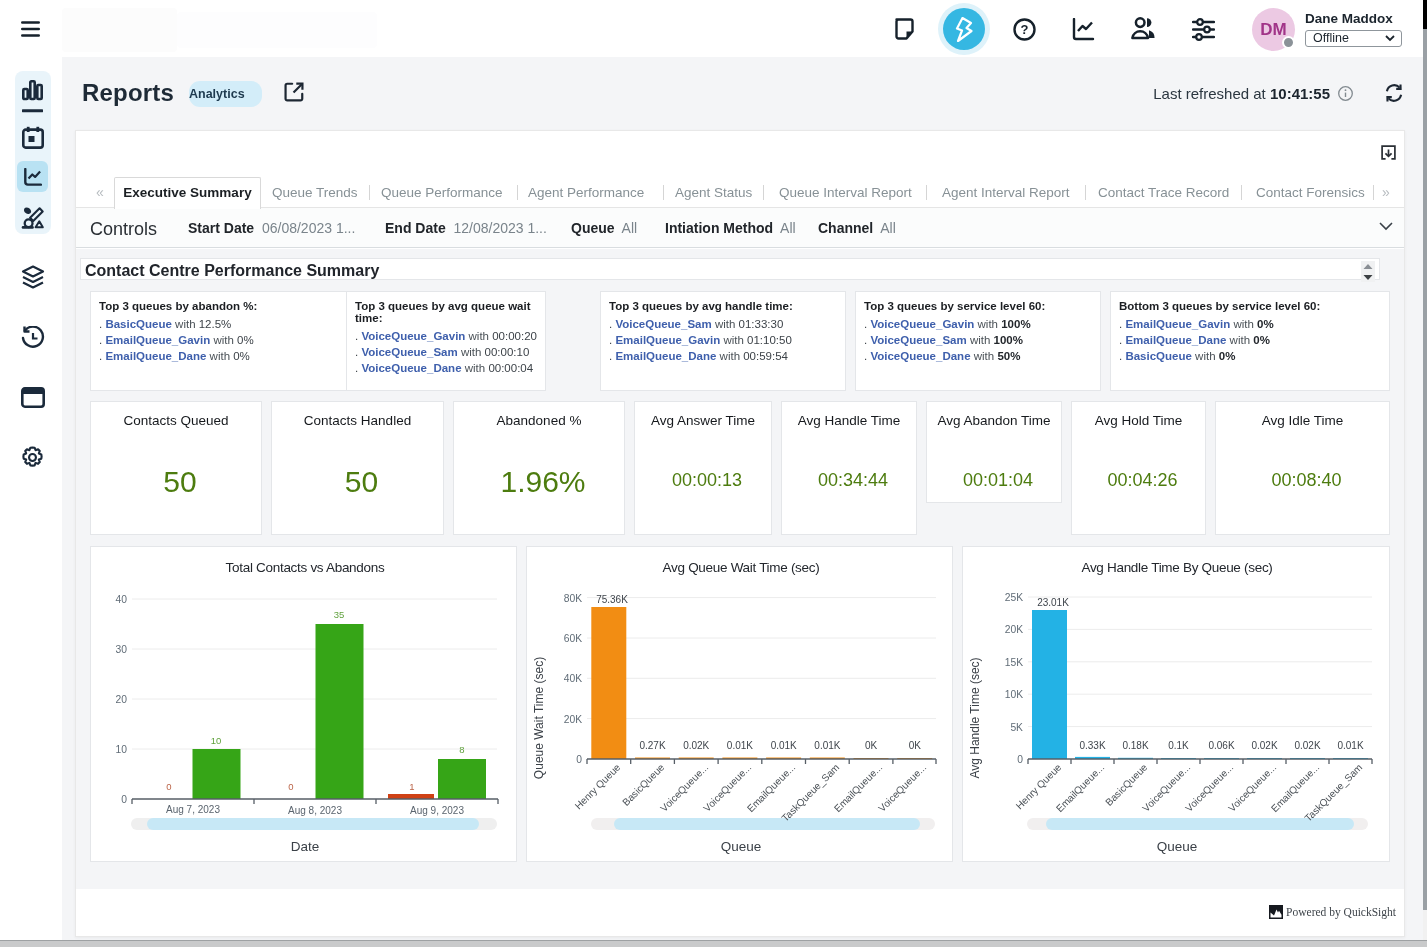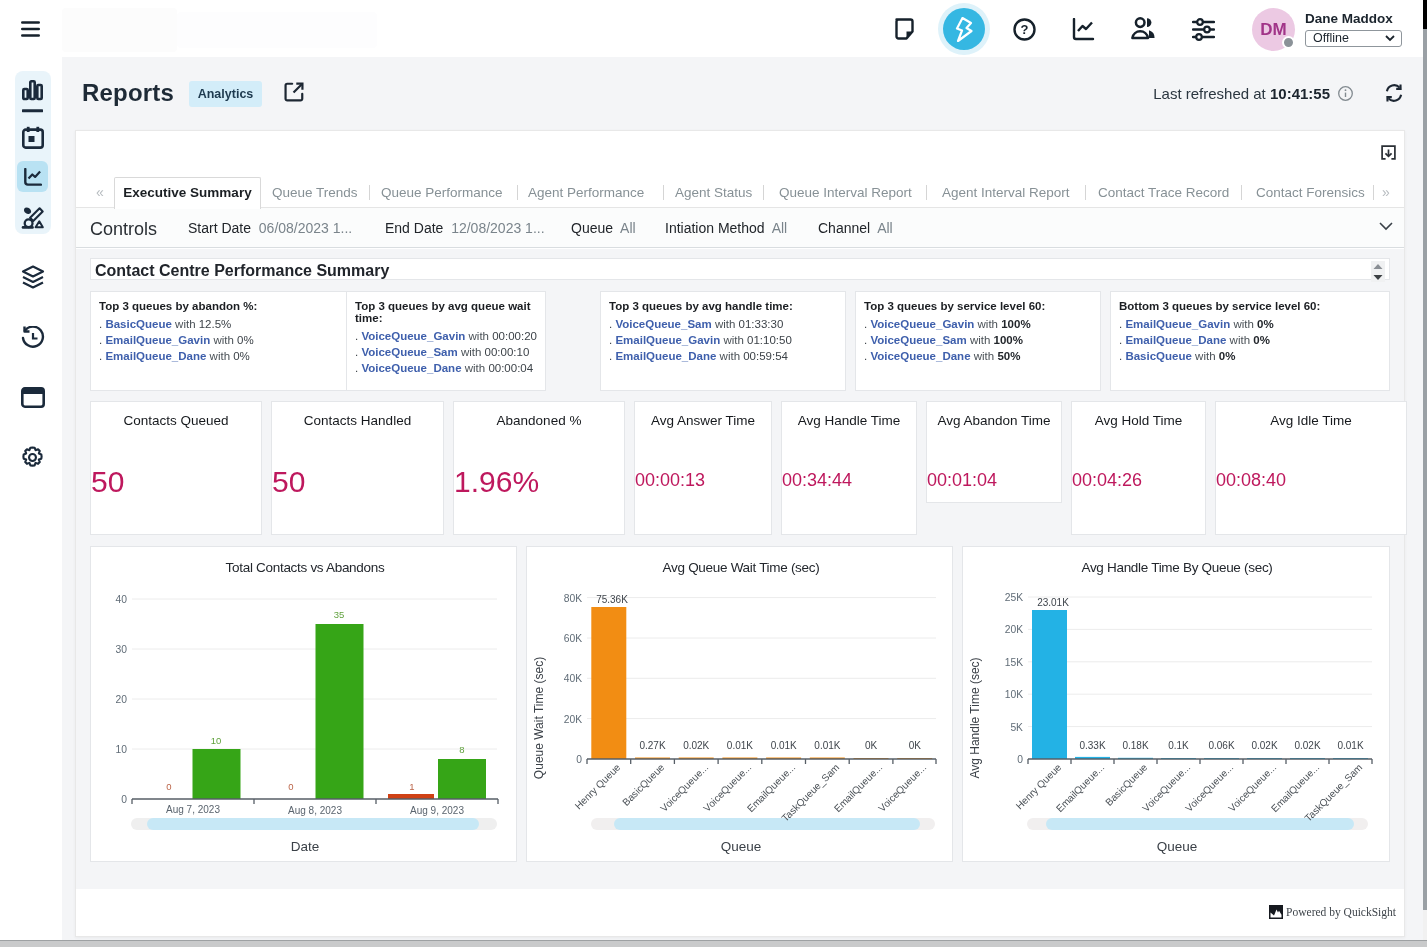--- a/index.html
+++ b/index.html
@@ -13,53 +13,53 @@
 #logo-ph2 { position:absolute; left:177px; top:12px; width:200px; height:36px; background:#fdfdfe; border-radius:4px; }
 
 
 #sidebar { position:absolute; left:0; top:57px; width:62px; height:883px; background:#fff; }
 #sbgroup { position:absolute; left:15px; top:14px; width:36px; height:163px; background:#e9f4fa; border-radius:8px; }
 #sbactive { position:absolute; left:17px; top:104px; width:31px; height:31px; background:#b9e2f3; border-radius:6px; }
 
 
 #pagehead { position:absolute; left:62px; top:57px; right:6px; height:73px; background:#f4f5f7; }
 #rpt { position:absolute; left:82px; top:79px; font-size:24px; font-weight:700; color:#1e2a36; letter-spacing:0.2px; }
-#pill { position:absolute; left:189px; top:81px; width:73px; height:26px; background:#d3edf9; border-radius:3px; font-size:12.5px; font-weight:700; color:#1e3a4f; text-align:center; line-height:26px; }
+#pill { position:absolute; left:189px; top:81px; width:73px; height:26px; background:#d3edf9; border-radius:11px; font-size:12.5px; font-weight:700; color:#1e3a4f; line-height:26px; }
 #lastref { position:absolute; right:97px; top:85px; font-size:15px; color:#2b3640; }
 #lastref b { font-weight:700; color:#1b242d; }
 
 
 #embed { position:absolute; left:75px; top:130px; width:1330px; height:807px; background:#fff; border:1px solid #e8e8e8; box-shadow:0 1px 3px rgba(0,0,0,0.05); }
 
 
 #tabrow { position:absolute; left:0; top:46px; width:1328px; height:31px; border-bottom:1px solid #e5e5e5; background:#fff; }
 .tab { position:absolute; top:0; height:31px; line-height:31px; font-size:13.5px; color:#879196; white-space:nowrap; }
 #tab-active { position:absolute; left:38px; top:0; width:147px; height:32px; background:#fff; border:1px solid #d9d9d9; border-bottom:none; border-radius:2px 2px 0 0; text-align:center; line-height:30px; font-size:13.5px; font-weight:700; color:#1b1f23; z-index:2; }
 .tsep { position:absolute; top:8px; width:1px; height:15px; background:#d5d5d5; }
 .tchev { position:absolute; top:7px; font-size:14px; color:#b7bcc0; }
 
 
 #controls { position:absolute; left:0; top:77px; width:1328px; height:40px; background:#fbfcfc; border-bottom:1px solid #d9dde0; font-size:14px; }
-#controls .lbl { font-weight:400; color:#21252a; }
+#controls .lbl { font-weight:700; color:#21252a; }
 #controls .val { color:#7a848b; }
 
 
 #sheet { position:absolute; left:0; top:118px; width:1328px; height:640px; background:#f4f5f7; }
 .card { position:absolute; background:#fff; border:1px solid #e4e6e9; }
 
 
 .ins-title { font-size:11.5px; font-weight:700; color:#1b1e22; padding:8px 0 3px 8px; }
 .ins-item { font-size:11.5px; color:#3c4248; padding:3px 0 0 8px; line-height:13px; }
 .ins-item .q { color:#3e5fac; font-weight:700; }
 .ins-item .w { color:#4a5157;margin-top:24px; }
 .ins-item b { color:#23272c; }
 
 
 .kpi-t { position:absolute; top:11px; left:0; right:0; text-align:center; font-size:13.5px; color:#16191d; }
-.kpi-v { position:absolute; top:68px; left:0; right:0; font-size:18px; color:#be185d; }
+.kpi-v { position:absolute; top:68px; left:8px; right:0; text-align:center; font-size:18px; color:#4d7c0f; }
 .kpi-v.big { font-size:30px; top:63px; }
 
 
 #powered { position:absolute; right:8px; bottom:17px; font-size:11.5px; color:#3f454b;font-family:Liberation Serif, serif; }
 
 
 #vsb { position:absolute; right:0; top:0; width:4px; height:947px; background:#f1f1f1; }
 #vsb-black { position:absolute; right:0; top:0; width:4px; height:29px; background:#000; }
 #vsb-thumb { position:absolute; right:0; top:29px; width:4px; height:881px; background:#9aa0a5; }
 #hsb { position:absolute; left:0; bottom:0; width:1427px; height:7px; background:#c9cacb; border-top:1px solid #9ea1a3; }
@@ -249,21 +249,21 @@
     <span class="abs" style="left:495px;top:12px"><span class="lbl">Queue</span>&nbsp; <span class="val">All</span></span>
     <span class="abs" style="left:589px;top:12px"><span class="lbl">Intiation Method</span>&nbsp; <span class="val">All</span></span>
     <span class="abs" style="left:742px;top:12px"><span class="lbl">Channel</span>&nbsp; <span class="val">All</span></span>
     <svg class="abs" style="right:11px;top:14px" width="14" height="9" viewBox="0 0 14 9">
         <path d="M1 1 l6 6 6-6" fill="none" stroke="#3a4148" stroke-width="1.6"></path>
       </svg>
   </div>
 
   <div id="sheet">
 
-    <div class="card" id="sumbar" style="left:14px;top:9px;width:1300px;height:22px">
+    <div class="card" id="sumbar" style="left:4px;top:9px;width:1300px;height:22px">
       <div style="font-size:16px;font-weight:700;color:#21252b;padding:3px 0 0 4px">Contact Centre Performance Summary</div>
       <div class="abs" style="right:4px;top:2px;width:14px;height:21px;background:#f0f1f2"></div>
       <svg class="abs" style="right:6px;top:5px" width="10" height="16" viewBox="0 0 10 16">
           <path d="M5 0 L9.5 5 H0.5 Z" fill="#8a8f94"></path>
           <path d="M5 16 L0.5 11 H9.5 Z" fill="#3c4043"></path>
         </svg>
     </div>
 
     <div class="card" style="left:14px;top:42px;width:280px;height:100px">
       <div class="ins-title">Top 3 queues by abandon %:</div>
@@ -317,21 +317,21 @@
         <div class="kpi-v">00:34:44</div>
       </div>
     <div class="card" style="left:850px;top:152px;width:136px;height:102px">
         <div class="kpi-t">Avg Abandon Time</div>
         <div class="kpi-v">00:01:04</div>
       </div>
     <div class="card" style="left:995px;top:152px;width:135px;height:134px">
         <div class="kpi-t">Avg Hold Time</div>
         <div class="kpi-v">00:04:26</div>
       </div>
-    <div class="card" style="left:1139px;top:152px;width:192px;height:134px">
+    <div class="card" style="left:1139px;top:152px;width:175px;height:134px">
         <div class="kpi-t">Avg Idle Time</div>
         <div class="kpi-v">00:08:40</div>
       </div>
 
     <div class="card" style="left:14px;top:297px;width:427px;height:316px" id="chart1">
       <svg width="425" height="314" font-family="Liberation Sans">
         <text x="214" y="25" text-anchor="middle" font-size="13.5" letter-spacing="-0.3" fill="#23272d">Total Contacts vs Abandons</text>
         <g stroke="#ececec" stroke-width="1">
             <line x1="41" y1="52" x2="406" y2="52"></line>
             <line x1="41" y1="102" x2="406" y2="102"></line>

